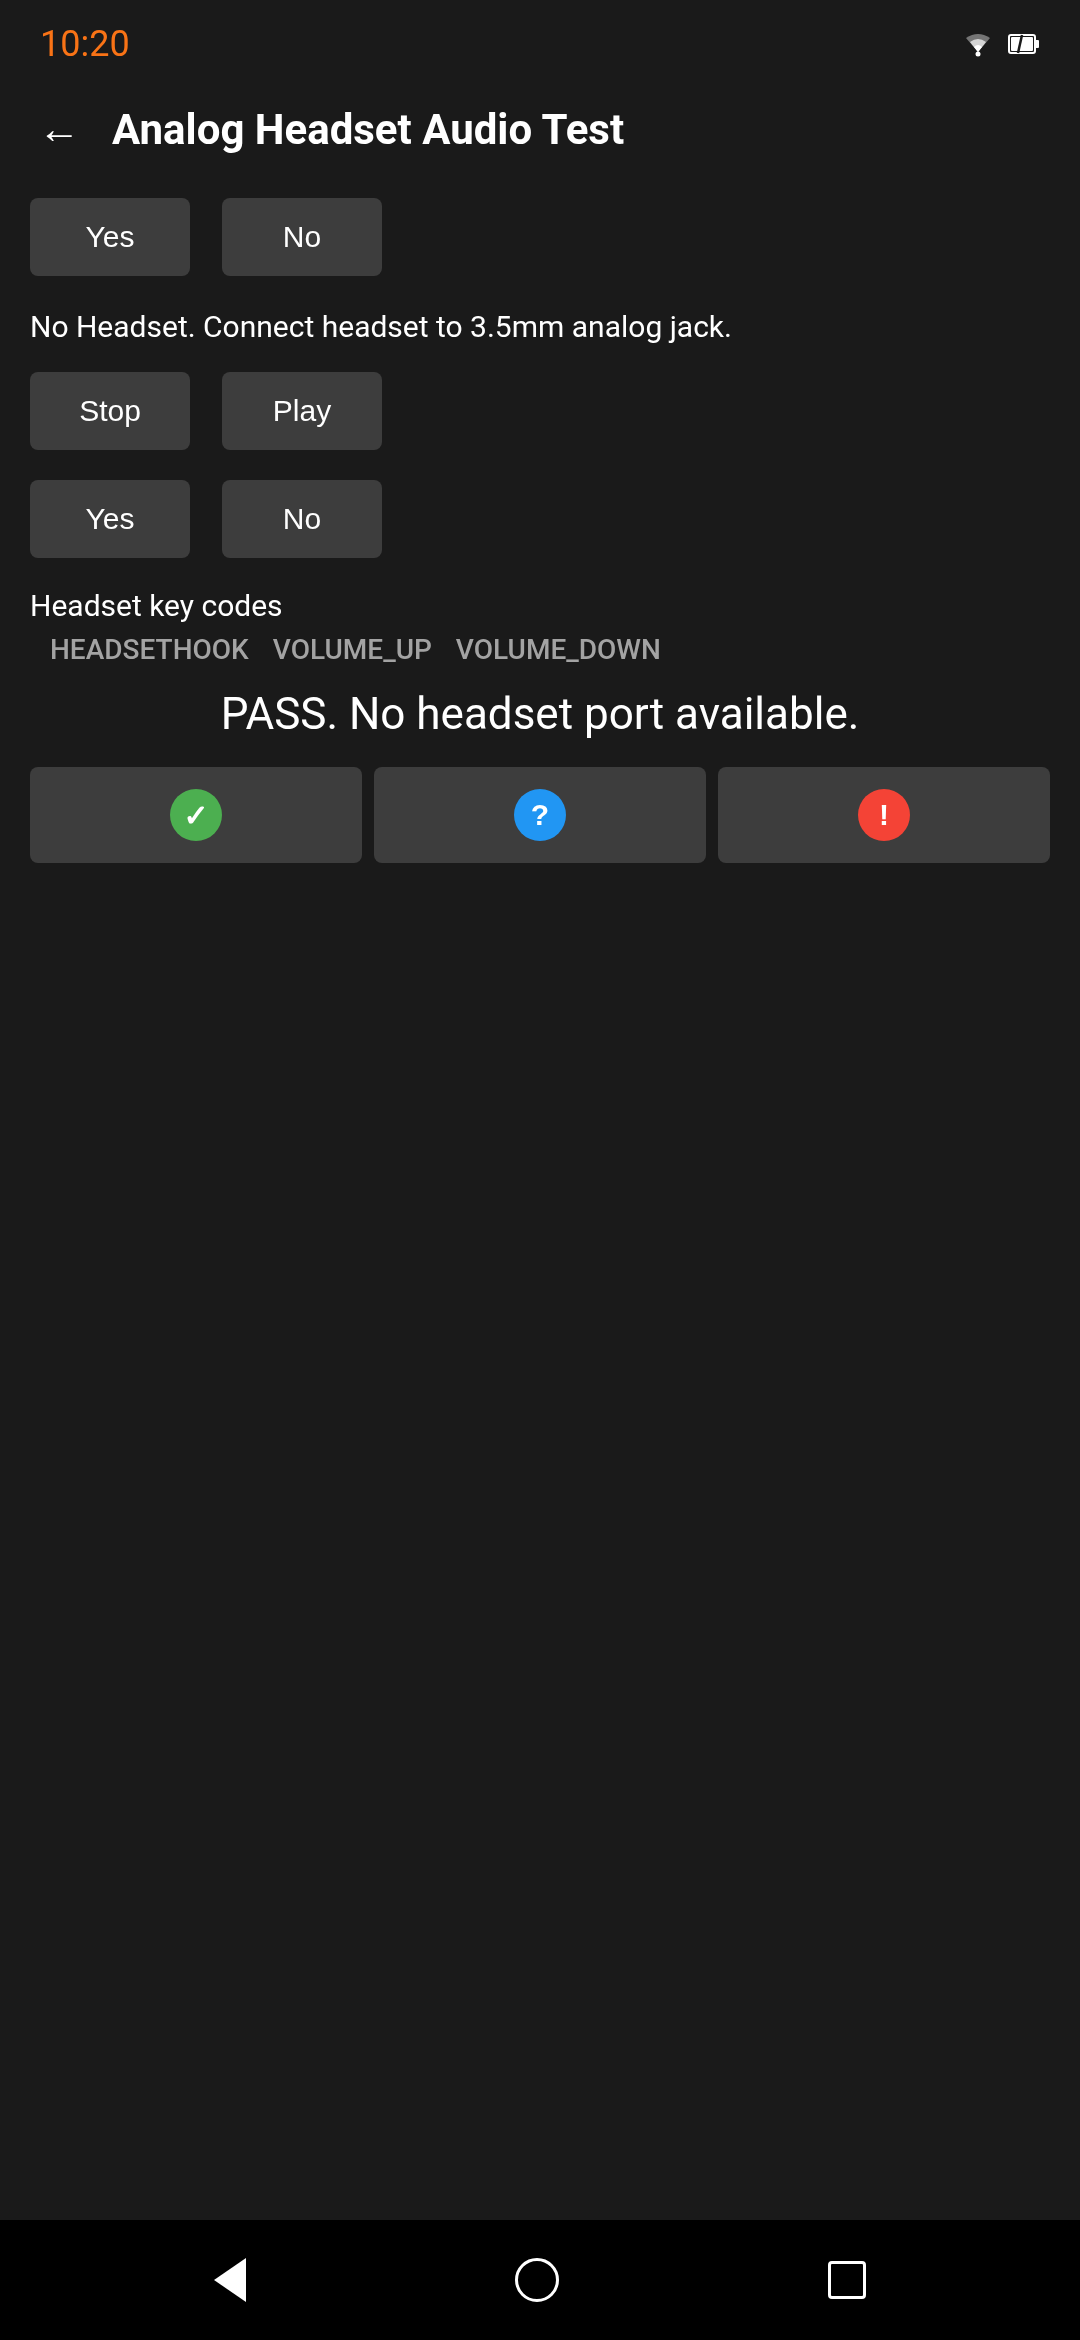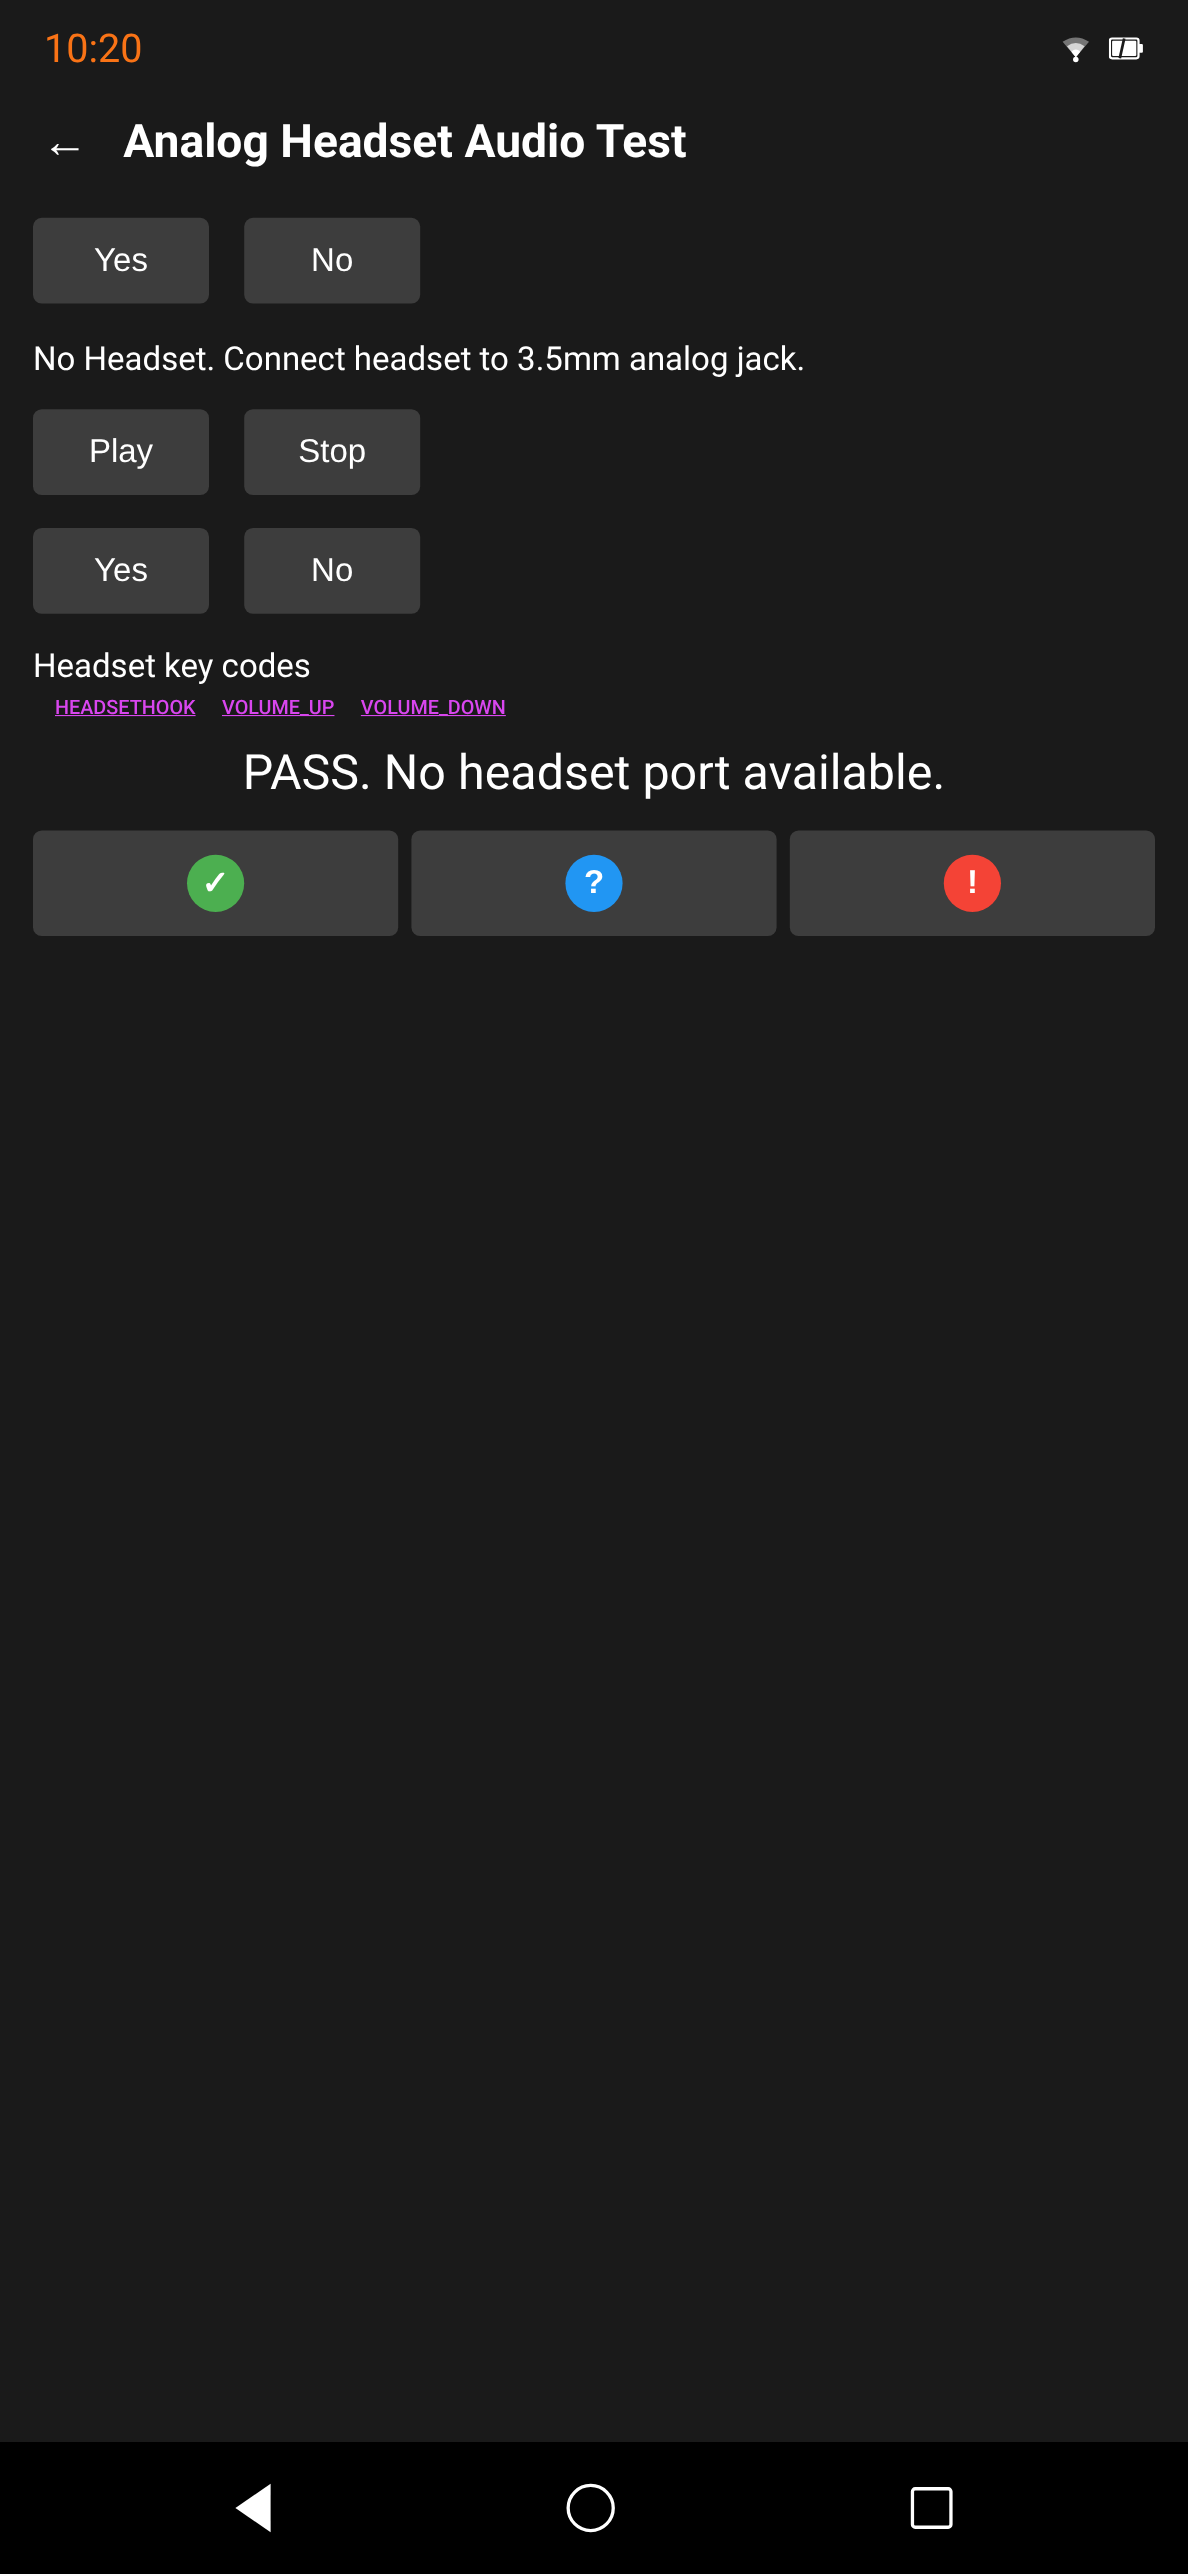--- a/index.html
+++ b/index.html
@@ -129,25 +129,24 @@
     }
 
     .key-codes-row {
       display: flex;
       gap: 24px;
       margin-bottom: 20px;
       padding-left: 20px;
     }
 
     .key-code {
-      font-size: 18px;
-      color: #d946ef;
+      font-size: 28px;
+      color: #a3a3a3;
       text-transform: uppercase;
       font-weight: 500;
-      text-decoration: underline;
     }
 
     .pass-text {
       font-size: 44px;
       font-weight: 400;
       color: #ffffff;
       margin-bottom: 24px;
       line-height: 1.3;
       text-align: center;
     }
@@ -278,22 +277,22 @@
 
 <div class="content">
 
   <div class="button-row">
     <button class="btn">Yes</button>
     <button class="btn">No</button>
   </div>
 
   <p class="info-text">No Headset. Connect headset to 3.5mm analog jack.</p>
   <div class="button-row">
+    <button class="btn">Stop</button>
     <button class="btn">Play</button>
-    <button class="btn">Stop</button>
   </div>
 
   <div class="divider section-gap"></div>
 
   <div class="button-row">
     <button class="btn">Yes</button>
     <button class="btn">No</button>
   </div>
 
   <p class="headset-key-label">Headset key codes</p>

